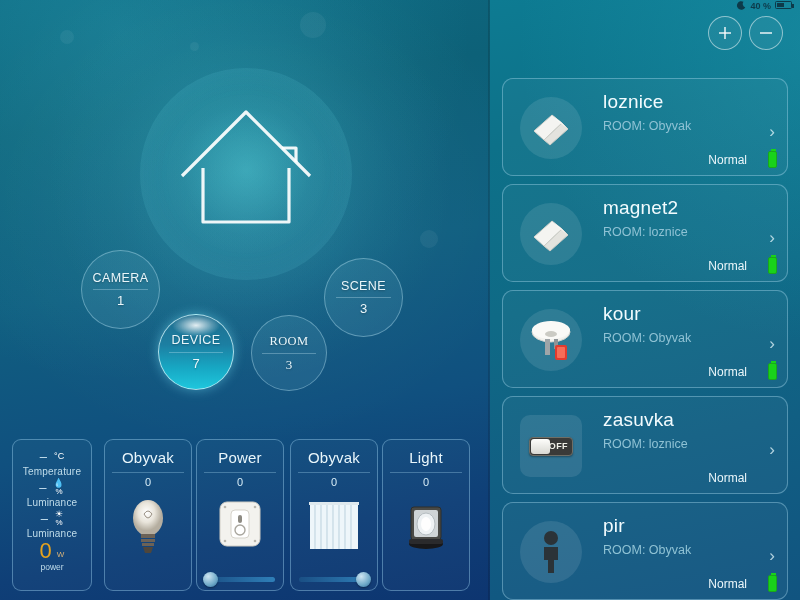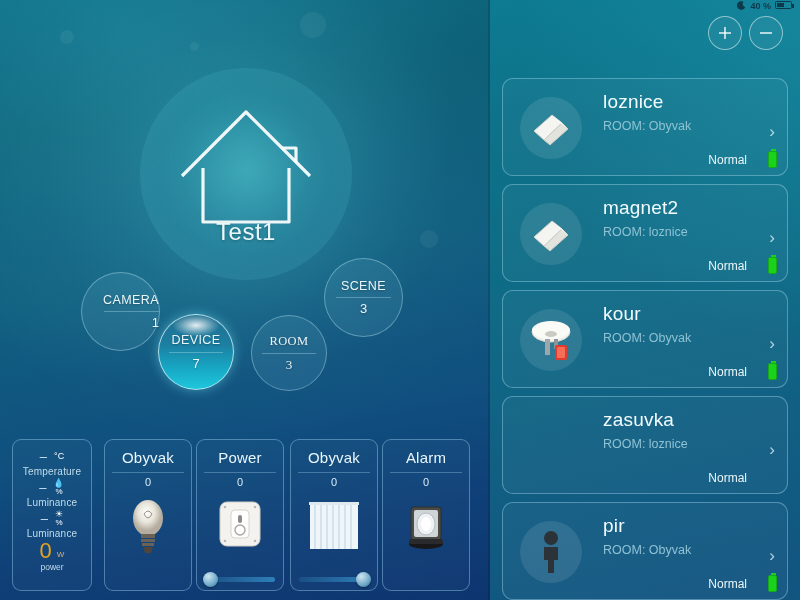--- a/index.html
+++ b/index.html
@@ -57,21 +57,21 @@
   .circ-btn {
     position:absolute; border-radius:50%;
     border:1px solid rgba(190,230,245,0.40);
     background:rgba(120,190,220,0.13);
     display:flex; flex-direction:column; align-items:center; justify-content:center;
     color:#eaf6fa; text-shadow:0 1px 2px rgba(0,0,0,0.25);
   }
   .circ-btn .cb-label { font-size:12.5px; letter-spacing:0.4px; line-height:1; }
   .circ-btn .cb-sep { width:72%; height:1px; background:rgba(200,235,245,0.33); margin:5px 0 4px; }
   .circ-btn .cb-count { font-size:13px; line-height:1; }
-  #btn-camera { left:81px; top:272px; width:79px; height:79px;align-items:flex-end; }
+  #btn-camera { left:81px; top:250px; width:79px; height:79px; }
   #btn-scene  { left:324px; top:258px; width:79px; height:79px; }
   #btn-room   { left:251px; top:315px; width:76px; height:76px;font-family:Liberation Serif, serif; }
   #btn-device {
     left:158px; top:314px; width:76px; height:76px;
     border:1.5px solid rgba(215,250,255,0.78);
     background:
       radial-gradient(ellipse 30px 14px at 50% 14%, rgba(255,255,255,0.88) 0%, rgba(255,255,255,0.25) 55%, rgba(255,255,255,0) 80%),
       linear-gradient(180deg,#1f6d8e 0%, #1c7fa2 40%, #17a8c4 72%, #1fc7dd 100%);
     box-shadow:0 0 12px rgba(120,230,250,0.45);
   }
@@ -177,21 +177,20 @@
   <div class="bokeh" style="left:420px;top:230px;width:18px;height:18px;"></div>
 
 
   <div id="hero-circle">
     <svg width="212" height="190" viewBox="0 0 212 190" style="position:absolute;left:0;top:2px;">
       <polyline points="42,106 106,42 170,106" fill="none" stroke="rgba(255,255,255,0.92)" stroke-width="3.2" stroke-linejoin="round"></polyline>
       <polyline points="63,98 63,152 149,152 149,98" fill="none" stroke="rgba(255,255,255,0.92)" stroke-width="3.2" stroke-linejoin="round"></polyline>
       <polyline points="142,78 156,78 156,92" fill="none" stroke="rgba(255,255,255,0.92)" stroke-width="3.2" stroke-linejoin="round"></polyline>
     </svg>
   </div>
-  <div id="hero-label">Test1</div>
 
   <div id="btn-camera" class="circ-btn">
     <span class="cb-label">CAMERA</span>
     <span class="cb-sep"></span>
     <span class="cb-count">1</span>
   </div>
   <div id="btn-scene" class="circ-btn">
     <span class="cb-label">SCENE</span>
     <span class="cb-sep"></span>
     <span class="cb-count">3</span>
@@ -306,21 +305,21 @@
               <line x1="38" y1="4" x2="38" y2="48"></line>
             <line x1="44" y1="4" x2="44" y2="48"></line>
           </g>
         </svg>
       </div>
       <div class="slider-track"></div>
       <div class="slider-knob" style="right:6px;"></div>
     </div>
 
     <div id="card-alarm" class="panel-card dev-card">
-      <div class="dev-title">Alarm</div>
+      <div class="dev-title">Light</div>
       <div class="dev-sep"></div>
       <div class="dev-count">0</div>
       <div class="dev-art">
         <svg width="46" height="52" viewBox="0 0 46 52">
           <rect x="8" y="7" width="30" height="33" rx="3" fill="#4a4a46" stroke="#2e2e2b"></rect>
           <rect x="11" y="10" width="24" height="27" rx="2" fill="#cfd4d6"></rect>
           <ellipse cx="23" cy="24" rx="9" ry="11" fill="#eef2f4" stroke="#b4bcc0"></ellipse>
           <ellipse cx="23" cy="24" rx="5" ry="7" fill="#ffffff" opacity="0.9"></ellipse>
           <ellipse cx="23" cy="44" rx="17" ry="5" fill="#18181a"></ellipse>
           <rect x="6" y="39" width="34" height="5" rx="2" fill="#2a2a2c"></rect>
@@ -402,20 +401,26 @@
         </svg>
       </div>
       <div class="dev-name">kour</div>
       <div class="dev-room">ROOM: Obyvak</div>
       <div class="dev-chevron">›</div>
       <div class="dev-status">Normal</div>
       <div class="dev-batt"></div>
     </div>
 
     <div class="device-row">
+      <div class="dev-thumb square">
+        <div class="toggle-off">
+          <span class="tk"></span>
+          <span class="tl">OFF</span>
+        </div>
+      </div>
       <div class="dev-name">zasuvka</div>
       <div class="dev-room">ROOM: loznice</div>
       <div class="dev-chevron">›</div>
       <div class="dev-status">Normal</div>
     </div>
 
     <div class="device-row">
       <div class="dev-thumb">
         <svg width="36" height="46" viewBox="0 0 36 46">
           <circle cx="18" cy="9" r="7" fill="#2b3338"></circle>

